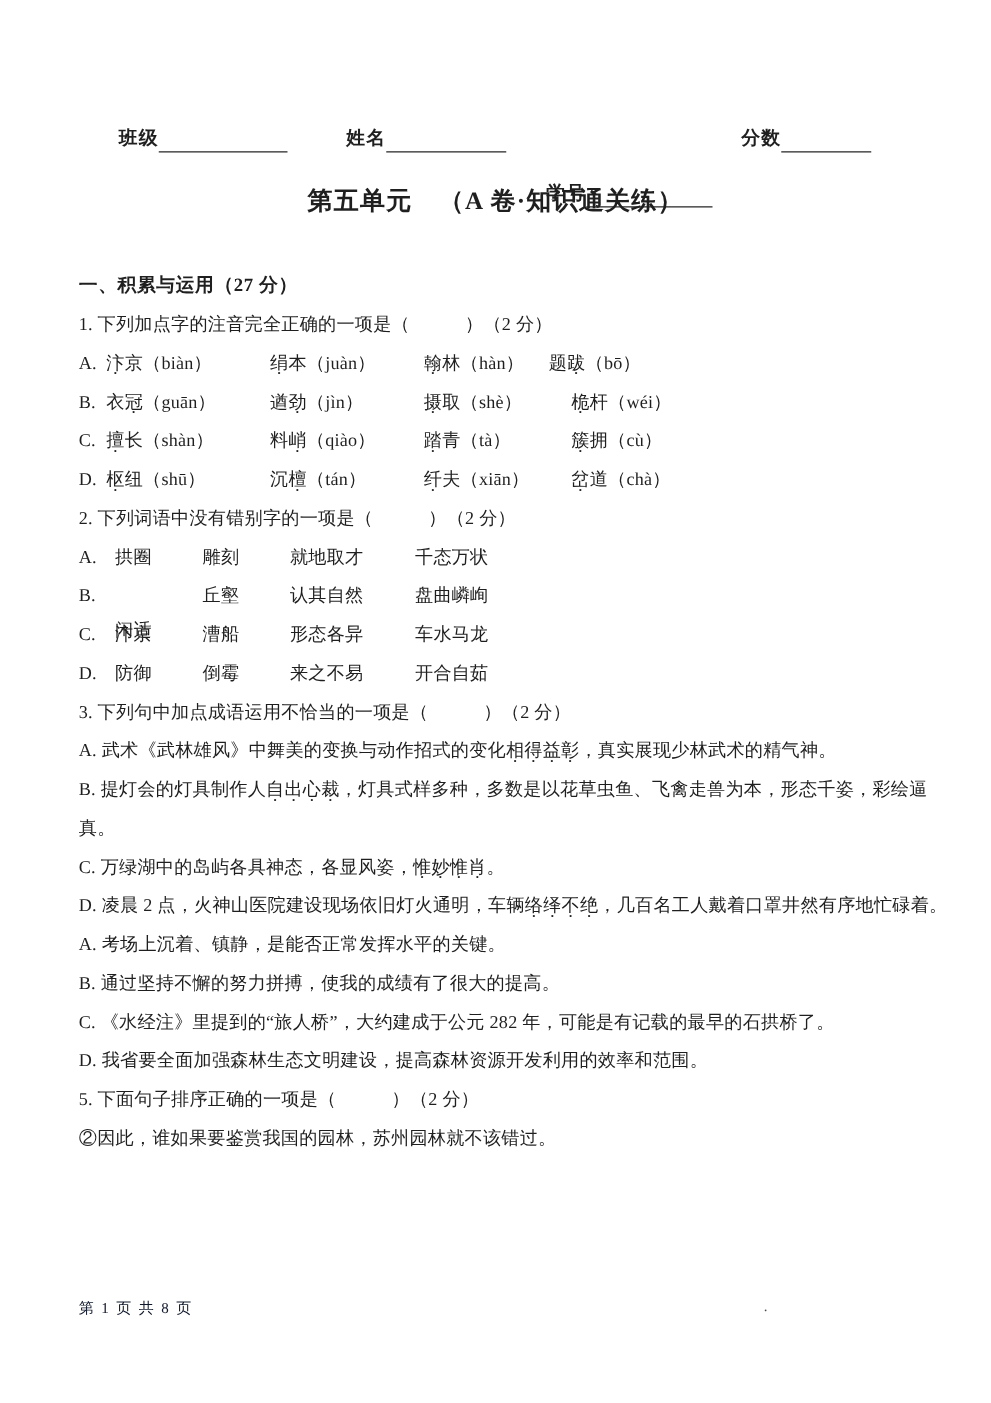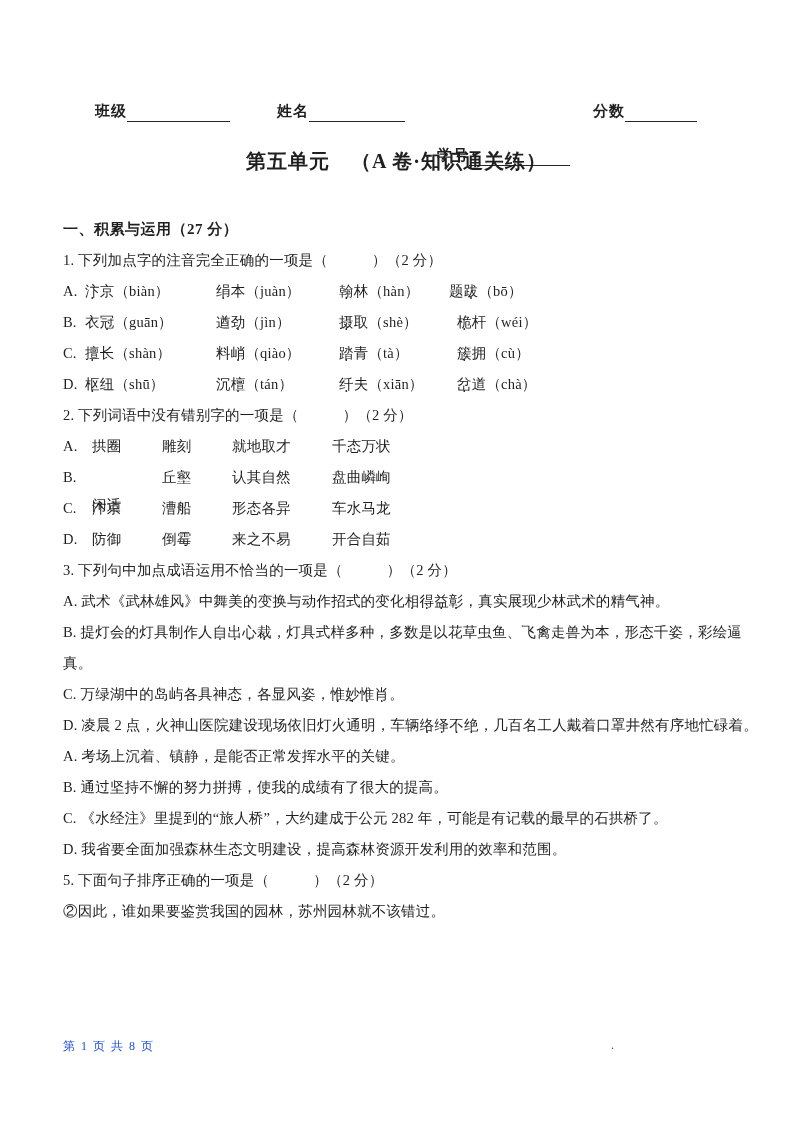--- a/index.html
+++ b/index.html
@@ -31,21 +31,21 @@
   .body-lines{position:absolute;top:245px;left:63px;width:675px;}
   .line{position:relative;height:31px;line-height:31px;font-size:14.5px;
         letter-spacing:0.2px;white-space:nowrap;}
   .opt-label{position:absolute;left:0;top:0;}
   .cell{position:absolute;top:0;}
   
   .dot{position:relative;display:inline-block;line-height:1.2;}
   .dot::after{content:"•";position:absolute;left:50%;transform:translateX(-50%);
               bottom:-0.5em;font-size:0.5em;color:#1f1f1f;}
   
-  .footer{position:absolute;top:1038px;left:63px;font-size:12px;color:#1d4ed8;
+  .footer{position:absolute;top:1038px;left:63px;font-size:12px;color:#0f172a;
           letter-spacing:1.5px;}
   .stray{position:absolute;top:1038px;left:611px;font-size:12px;color:#4a4a4a;}
 </style>
 </head>
 <body>
 
 <div class="page">
 
   <div class="hdr">
     <span class="hf hf1">
@@ -69,21 +69,21 @@
   <div class="title">第五单元　（A 卷·知识通关练）</div>
   <div class="section">一、积累与运用（27 分）</div>
 
   <div class="body-lines" id="body-lines">
       <div class="line"><span>1. 下列加点字的注音完全正确的一项是（　　　）（2 分）</span></div>
       <div class="line">
         <span class="opt-label">A.</span>
         <span class="cell" style="left: 22px;"><span class="dot">汴</span><span>京（biàn）</span></span>
         <span class="cell" style="left: 153px;"><span class="dot">绢</span><span>本（juàn）</span></span>
         <span class="cell" style="left: 276px;"><span class="dot">翰</span><span>林（hàn）</span></span>
-        <span class="cell" style="left: 386px;"><span>题</span><span class="dot">跋</span><span>（bō）</span></span>
+        <span class="cell" style="left: 376px;"><span>题</span><span class="dot">跋</span><span>（bō）</span></span>
       </div>
       <div class="line">
         <span class="opt-label">B.</span>
         <span class="cell" style="left: 22px;"><span>衣</span><span class="dot">冠</span><span>（guān）</span></span>
         <span class="cell" style="left: 153px;"><span>遒</span><span class="dot">劲</span><span>（jìn）</span></span>
         <span class="cell" style="left: 276px;"><span class="dot">摄</span><span>取（shè）</span></span>
         <span class="cell" style="left: 394px;"><span class="dot">桅</span><span>杆（wéi）</span></span>
       </div>
       <div class="line">
         <span class="opt-label">C.</span>

